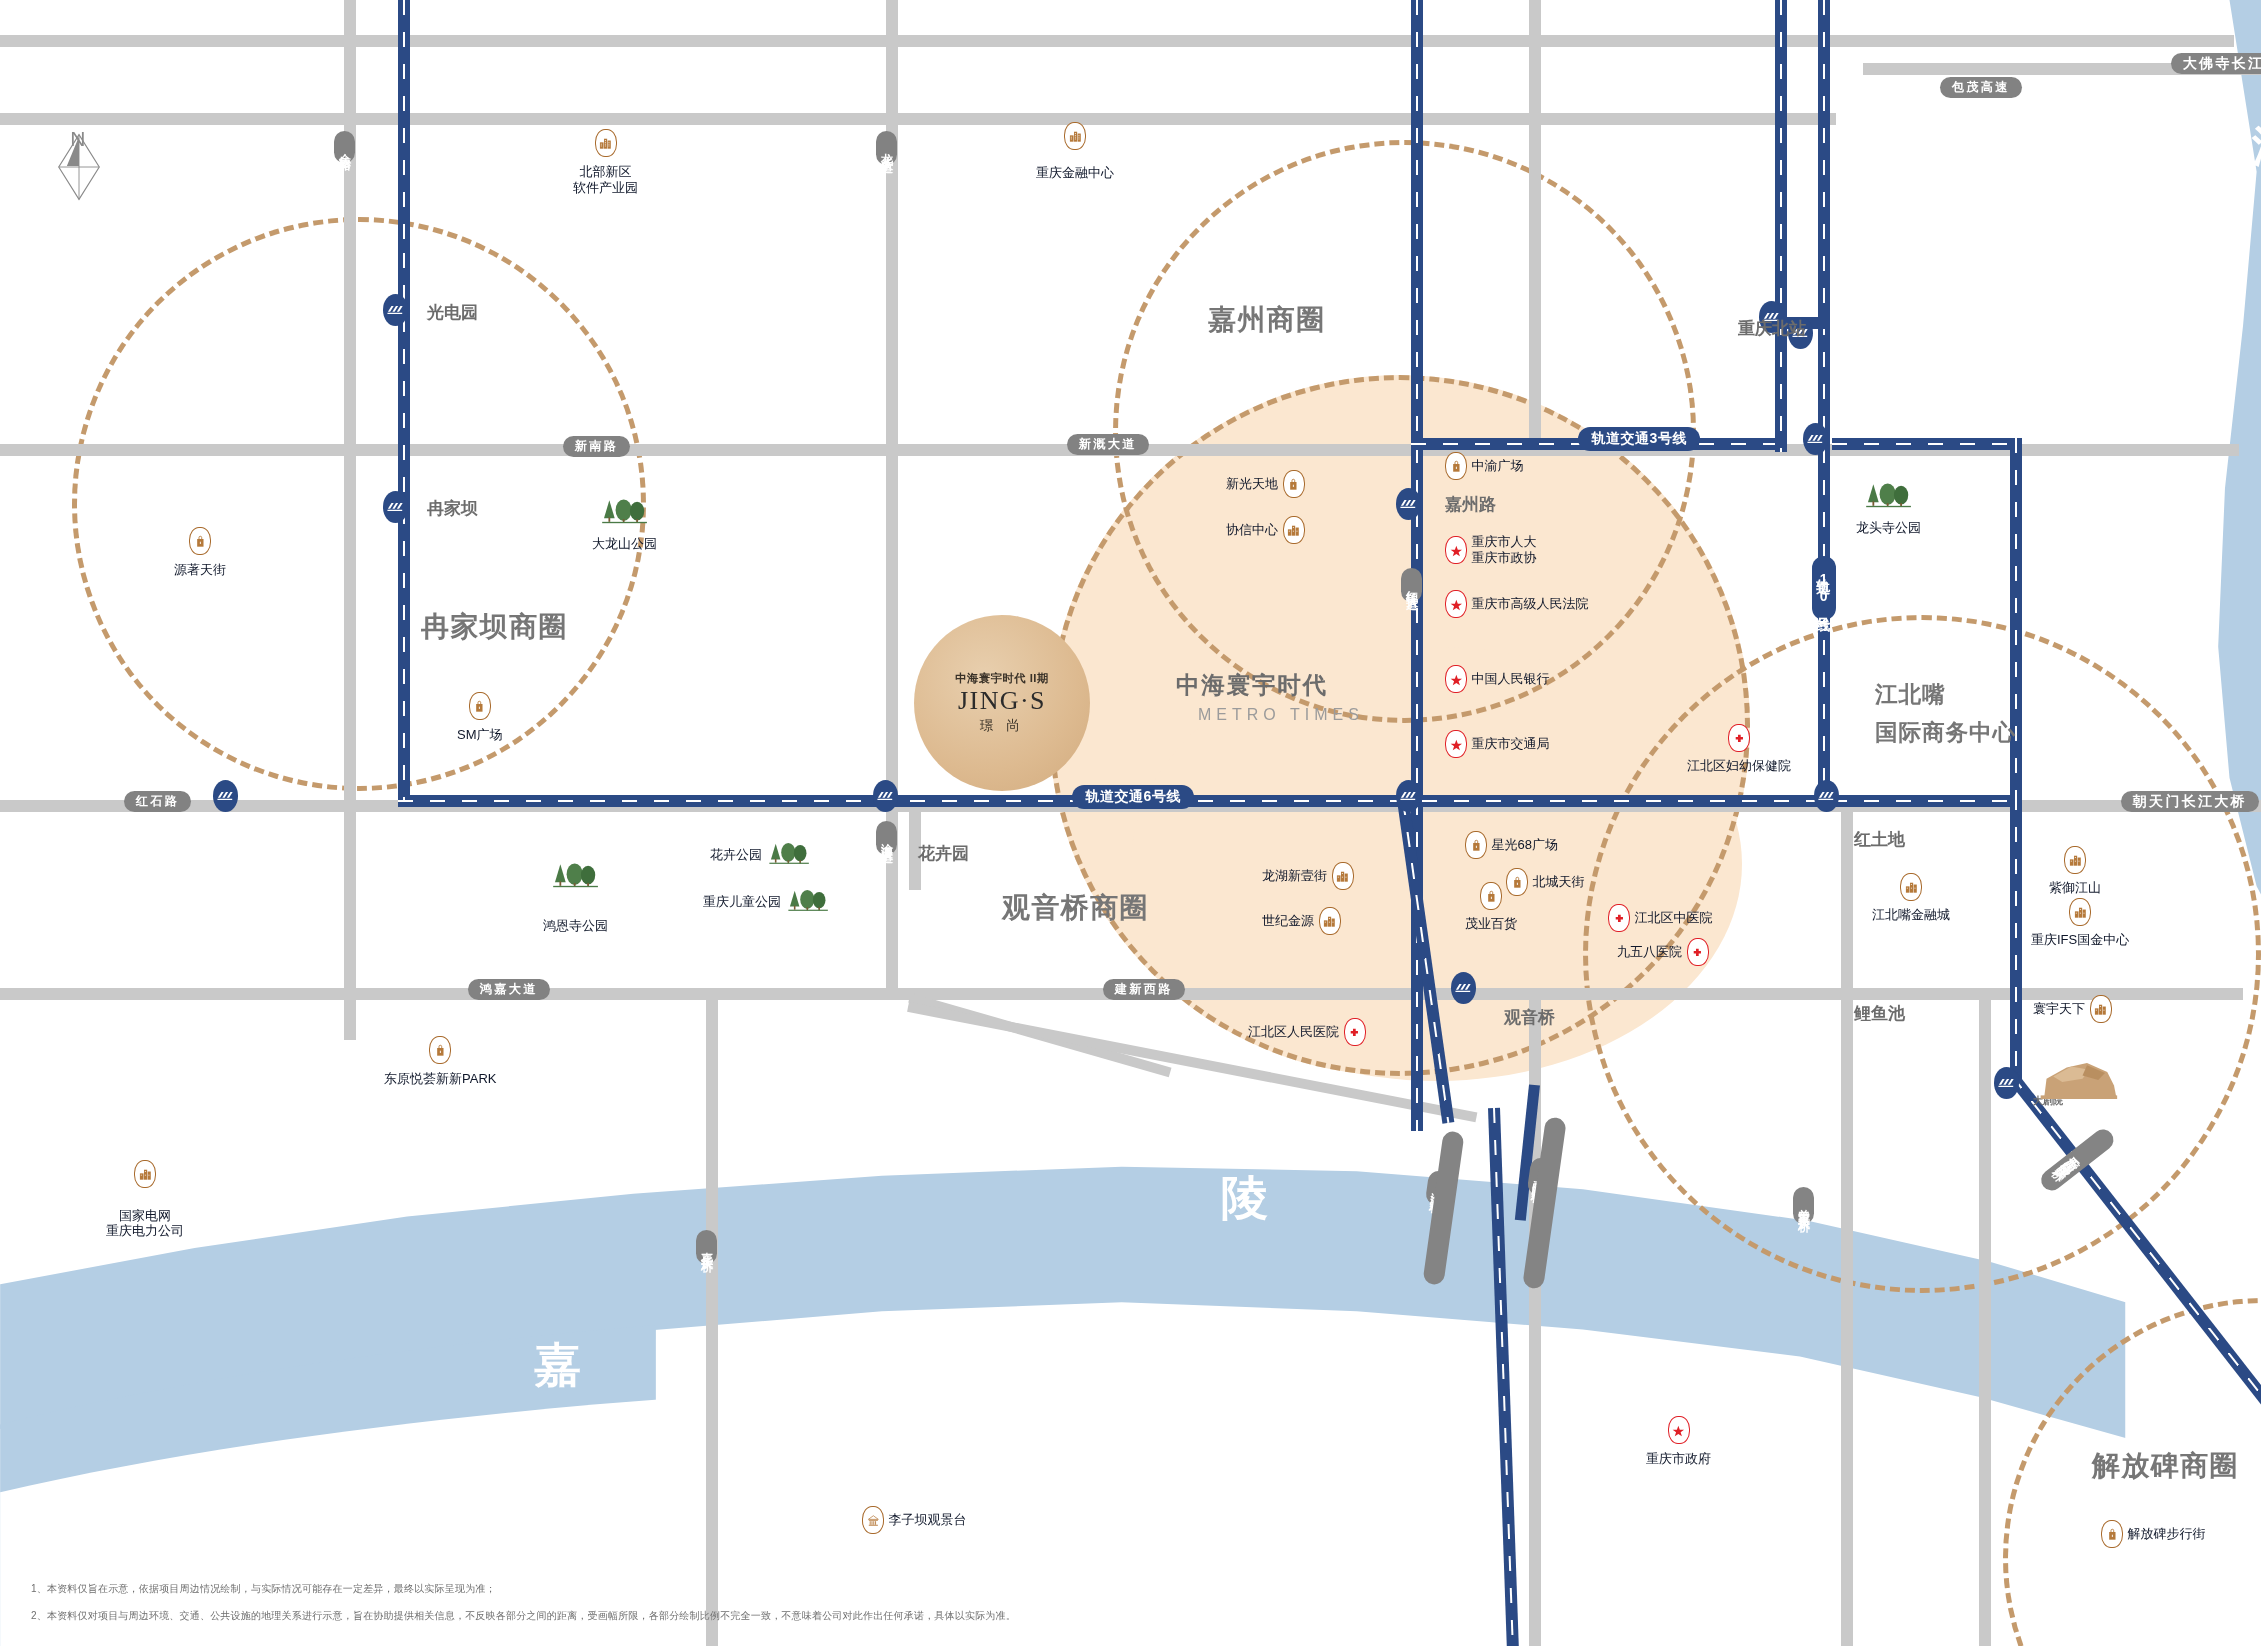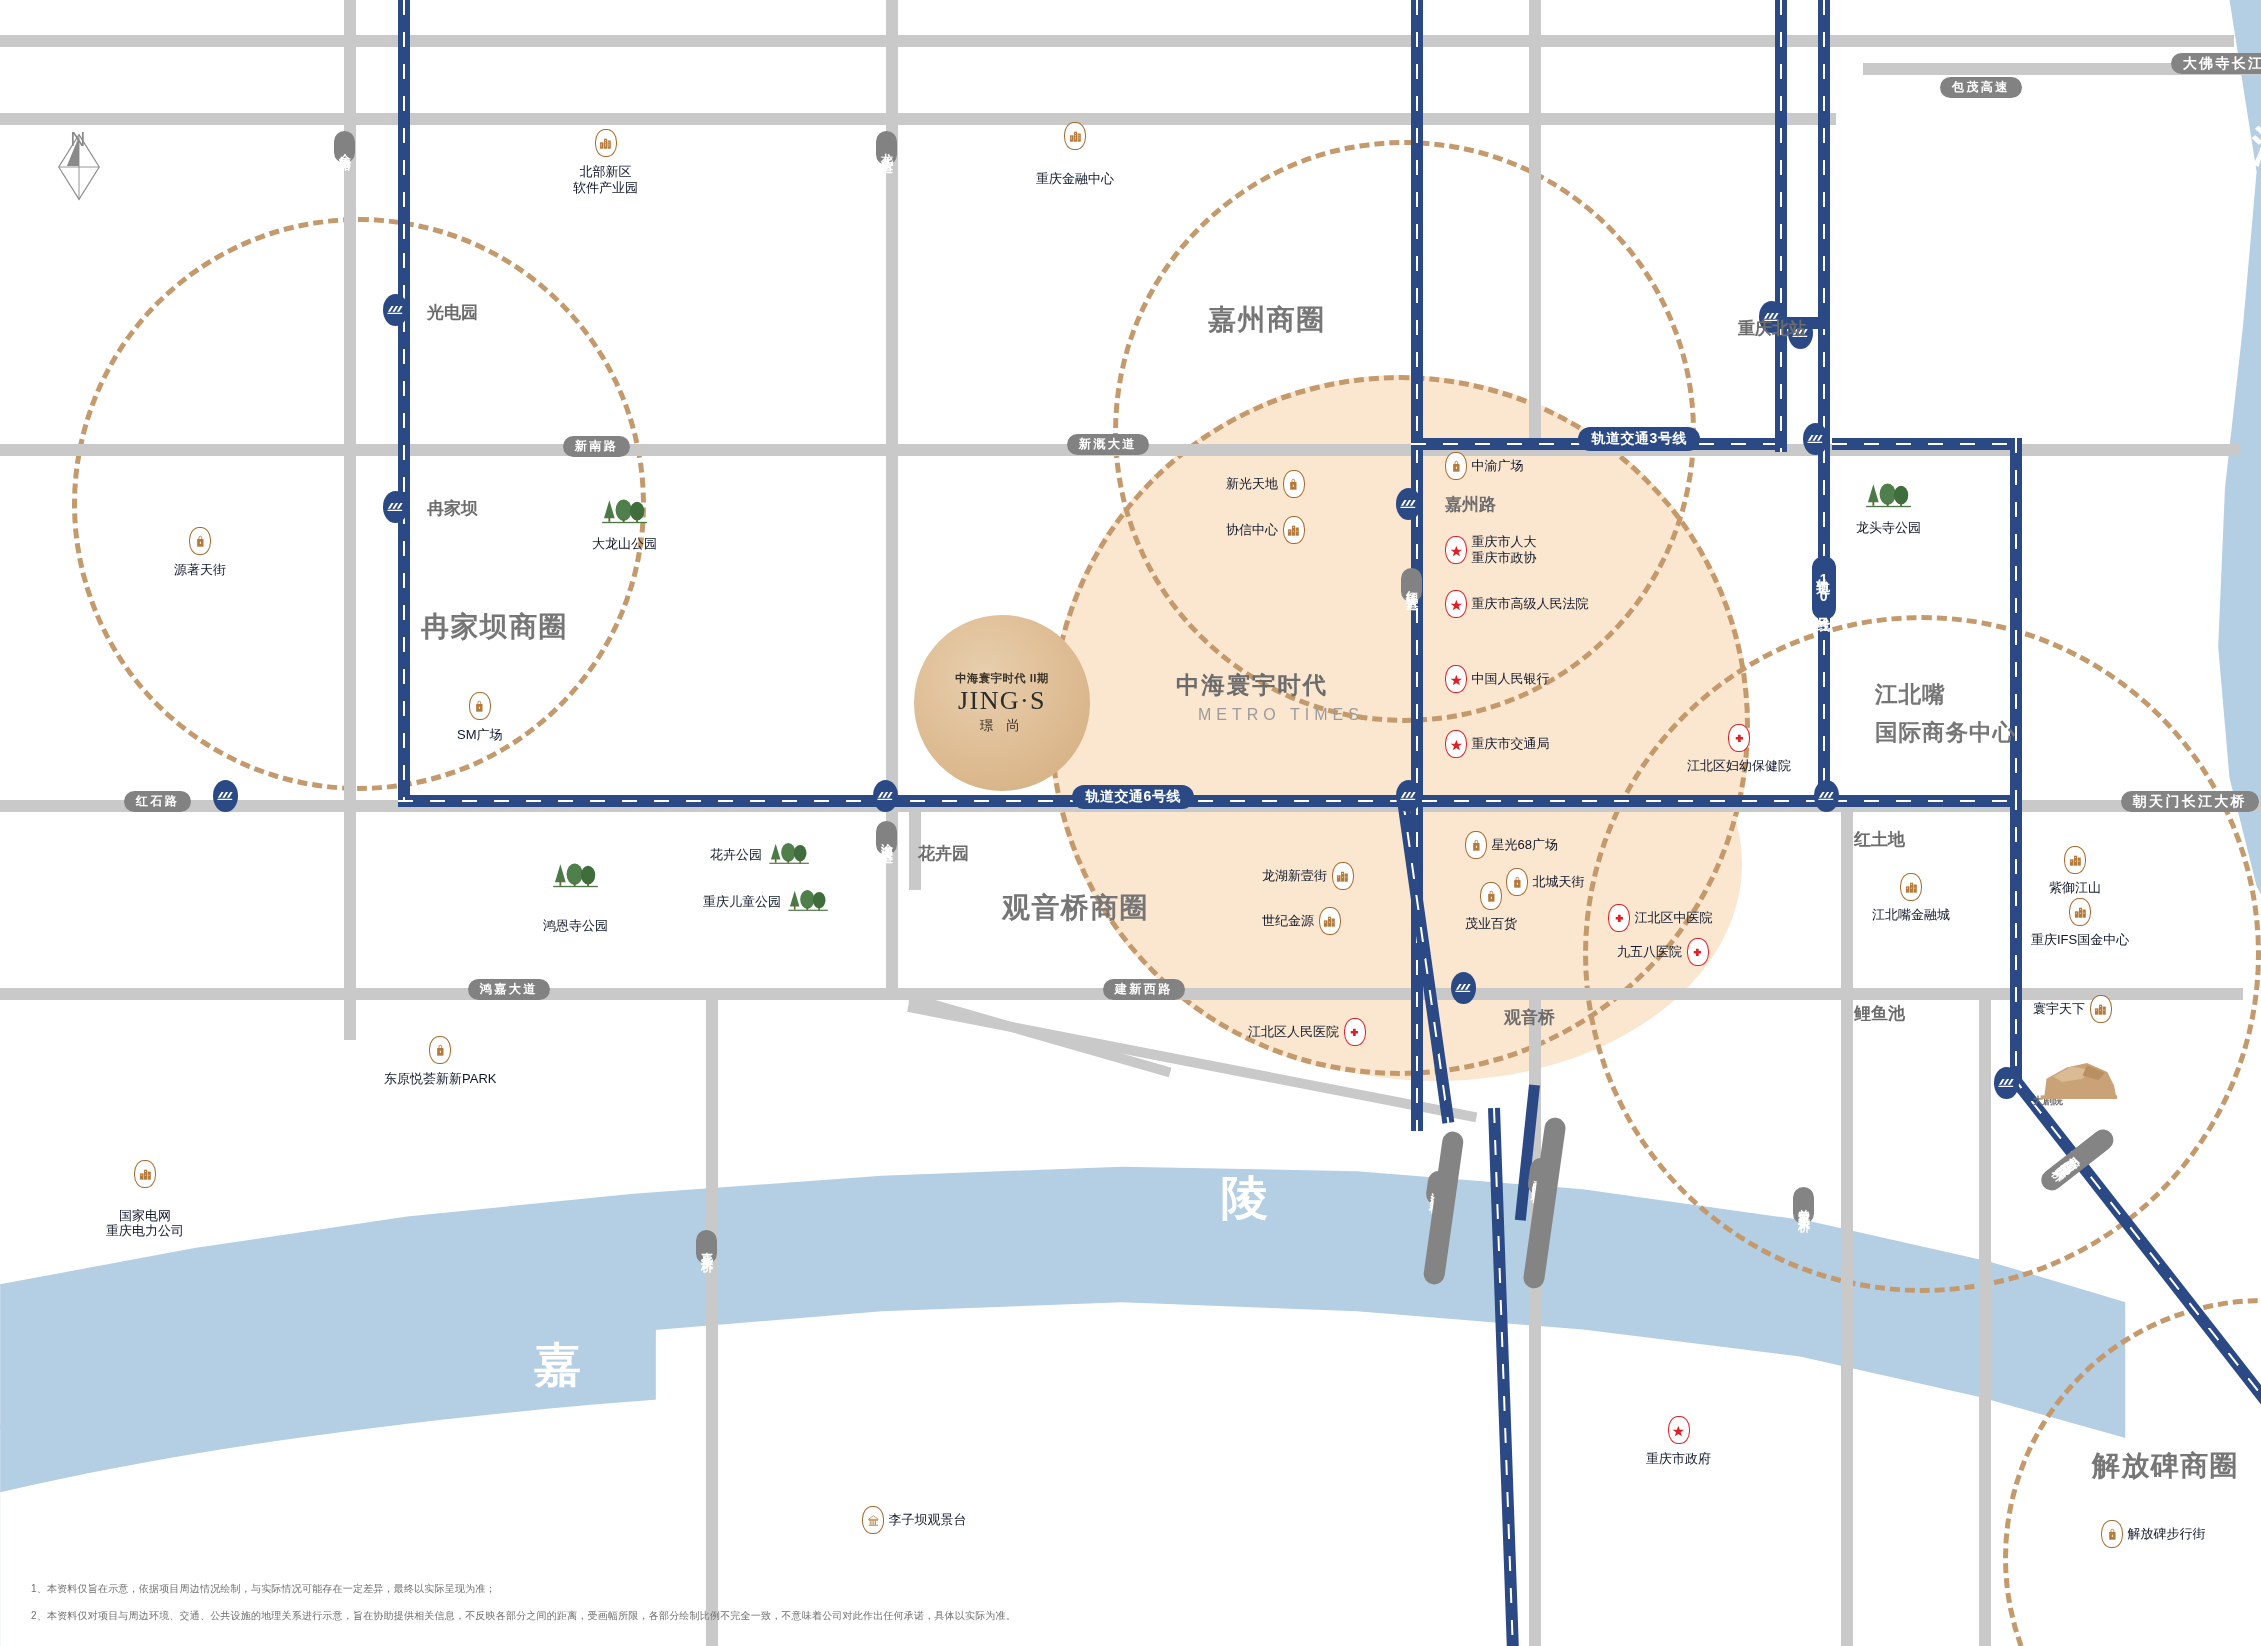--- a/index.html
+++ b/index.html
@@ -361,21 +361,21 @@
           <rect x="4" y="21" width="2" height="2" fill="#fff"></rect>
           <rect x="13" y="9" width="2" height="2" fill="#fff"></rect>
           <rect x="13" y="13" width="2" height="2" fill="#fff"></rect>
           <rect x="13" y="17" width="2" height="2" fill="#fff"></rect>
           <rect x="13" y="21" width="2" height="2" fill="#fff"></rect>
           <rect x="21" y="13" width="2" height="2" fill="#fff"></rect>
           <rect x="21" y="17" width="2" height="2" fill="#fff"></rect>
           <rect x="21" y="21" width="2" height="2" fill="#fff"></rect>
         </svg>
       </div>
-    <div class="poi-lbl" style="margin-top:16px;text-align:right;">重庆金融中心</div>
+    <div class="poi-lbl" style="margin-top:10px;text-align:right;">重庆金融中心</div>
   </div>
 
   <div class="poi" style="left:174px;top:527px;flex-direction:column;align-items:center;">
     <div class="badge">
         <svg viewBox="0 0 28 32">
           <path d="M7 11 h14 v17 h-14 z" fill="#b5793a"></path>
           <path d="M11 11 v-3 a3 3 0 0 1 6 0 v3" fill="none" stroke="#b5793a" stroke-width="2"></path>
           <rect x="13" y="17" width="2" height="5" fill="#fff"></rect>
         </svg>
       </div>

